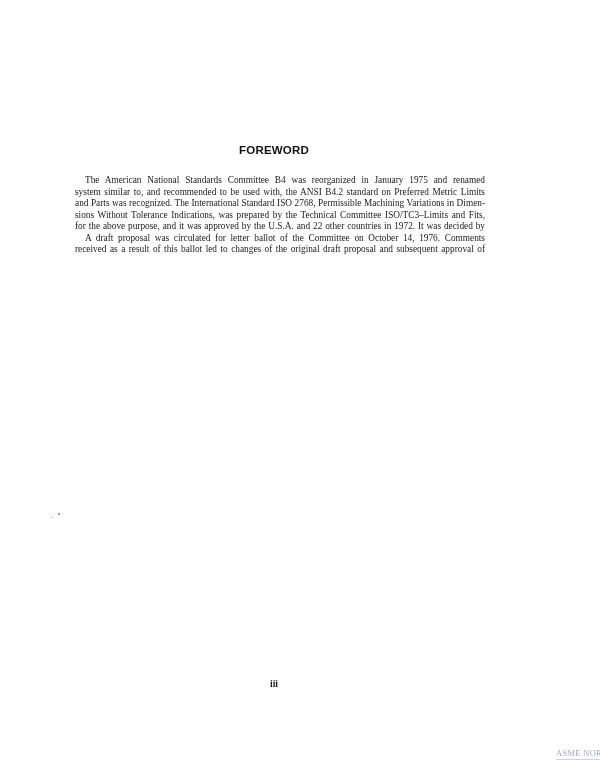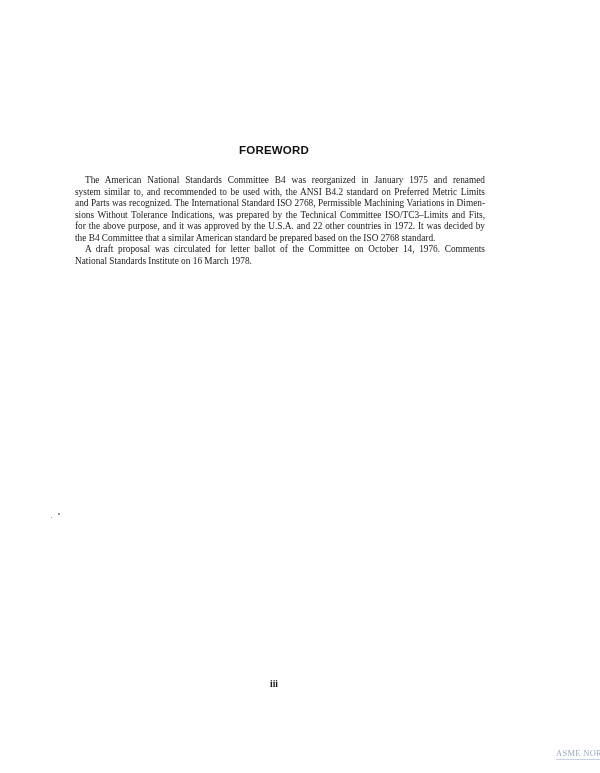--- a/index.html
+++ b/index.html
@@ -42,25 +42,24 @@
 
 <div class="title">FOREWORD</div>
 
 <div class="body-text">
   <div>
     <span class="line indent">The American National Standards Committee B4 was reorganized in January 1975 and renamed</span>
     <span class="line">system similar to, and recommended to be used with, the ANSI B4.2 standard on Preferred Metric Limits</span>
     <span class="line">and Parts was recognized. The International Standard ISO 2768, Permissible Machining Variations in Dimen-</span>
     <span class="line">sions Without Tolerance Indications, was prepared by the Technical Committee ISO/TC3–Limits and Fits,</span>
     <span class="line">for the above purpose, and it was approved by the U.S.A. and 22 other countries in 1972. It was decided by</span>
-    <span class="line last">the B4 Committee that a similar American standard be prepared based on the ISO 2768 standard.</span>
   </div>
   <div>
     <span class="line indent">A draft proposal was circulated for letter ballot of the Committee on October 14, 1976. Comments</span>
-    <span class="line last">National Standards Institute on 16 March 1978.</span>
+    <span class="line">received as a result of this ballot led to changes of the original draft proposal and subsequent approval of</span>
   </div>
 </div>
 
 <div class="speck" style="left:58px;top:513px;"></div>
 <div class="speck" style="left:51px;top:517px;width:1px;height:1px;"></div>
 
 <div class="page-num">iii</div>
 
 <div class="watermark">
   <span>ASME NORM</span>

